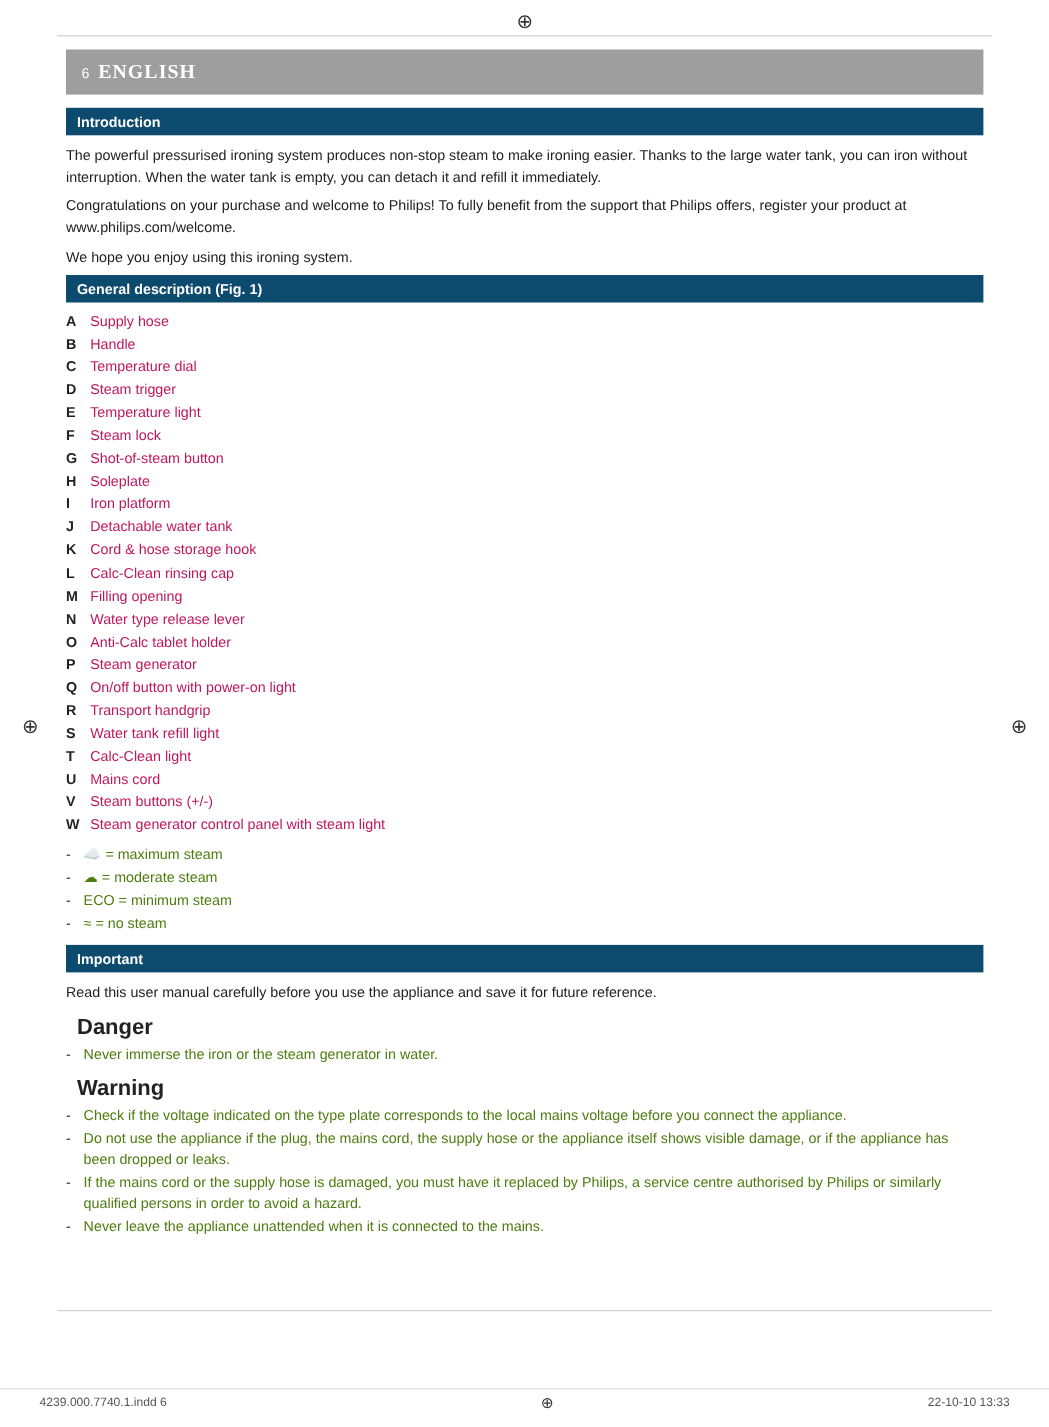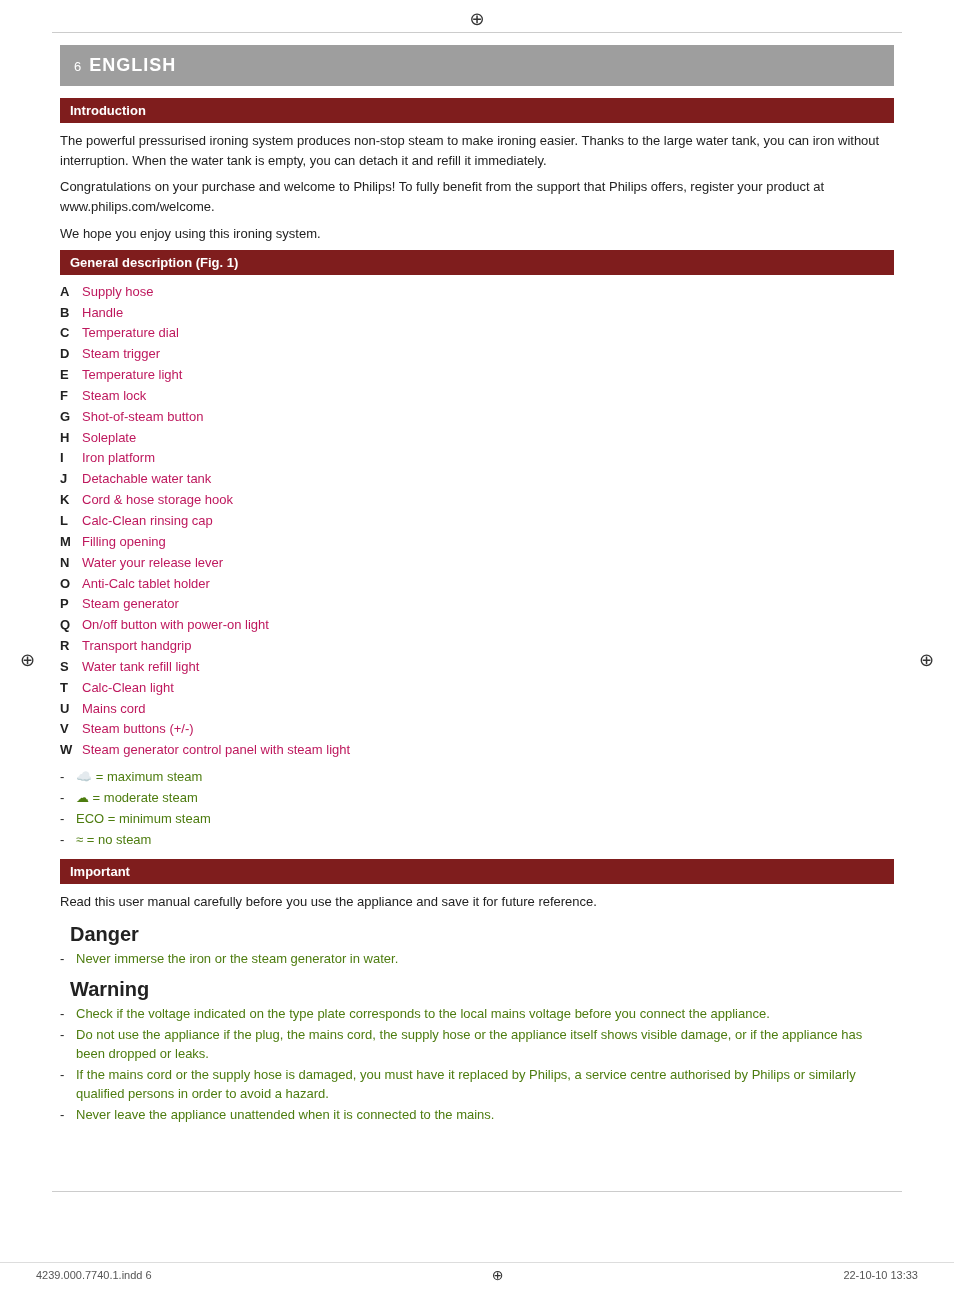--- a/index.html
+++ b/index.html
@@ -44,24 +44,25 @@
       font-size: 13px;
       color: #fff;
       font-weight: normal;
     }
     .page-title {
       font-size: 18px;
       font-weight: bold;
       color: #fff;
       letter-spacing: 1px;
       text-transform: uppercase;
+      font-family: Liberation Serif, serif;
     }
     
     .section-header {
-      background: #7f1d1d;
+      background: #0c4a6e;
       padding: 5px 10px;
       margin-bottom: 8px;
       margin-top: 2px;
     }
     .section-header span {
       color: #fff;
       font-weight: bold;
       font-size: 13px;
     }
     
@@ -251,21 +252,21 @@
         <div class="desc-item">
           <span class="desc-letter">L</span>
           <span class="desc-text">Calc-Clean rinsing cap</span>
         </div>
         <div class="desc-item">
           <span class="desc-letter">M</span>
           <span class="desc-text">Filling opening</span>
         </div>
         <div class="desc-item">
           <span class="desc-letter">N</span>
-          <span class="desc-text">Water your release lever</span>
+          <span class="desc-text">Water type release lever</span>
         </div>
         <div class="desc-item">
           <span class="desc-letter">O</span>
           <span class="desc-text">Anti-Calc tablet holder</span>
         </div>
         <div class="desc-item">
           <span class="desc-letter">P</span>
           <span class="desc-text">Steam generator</span>
         </div>
         <div class="desc-item">

